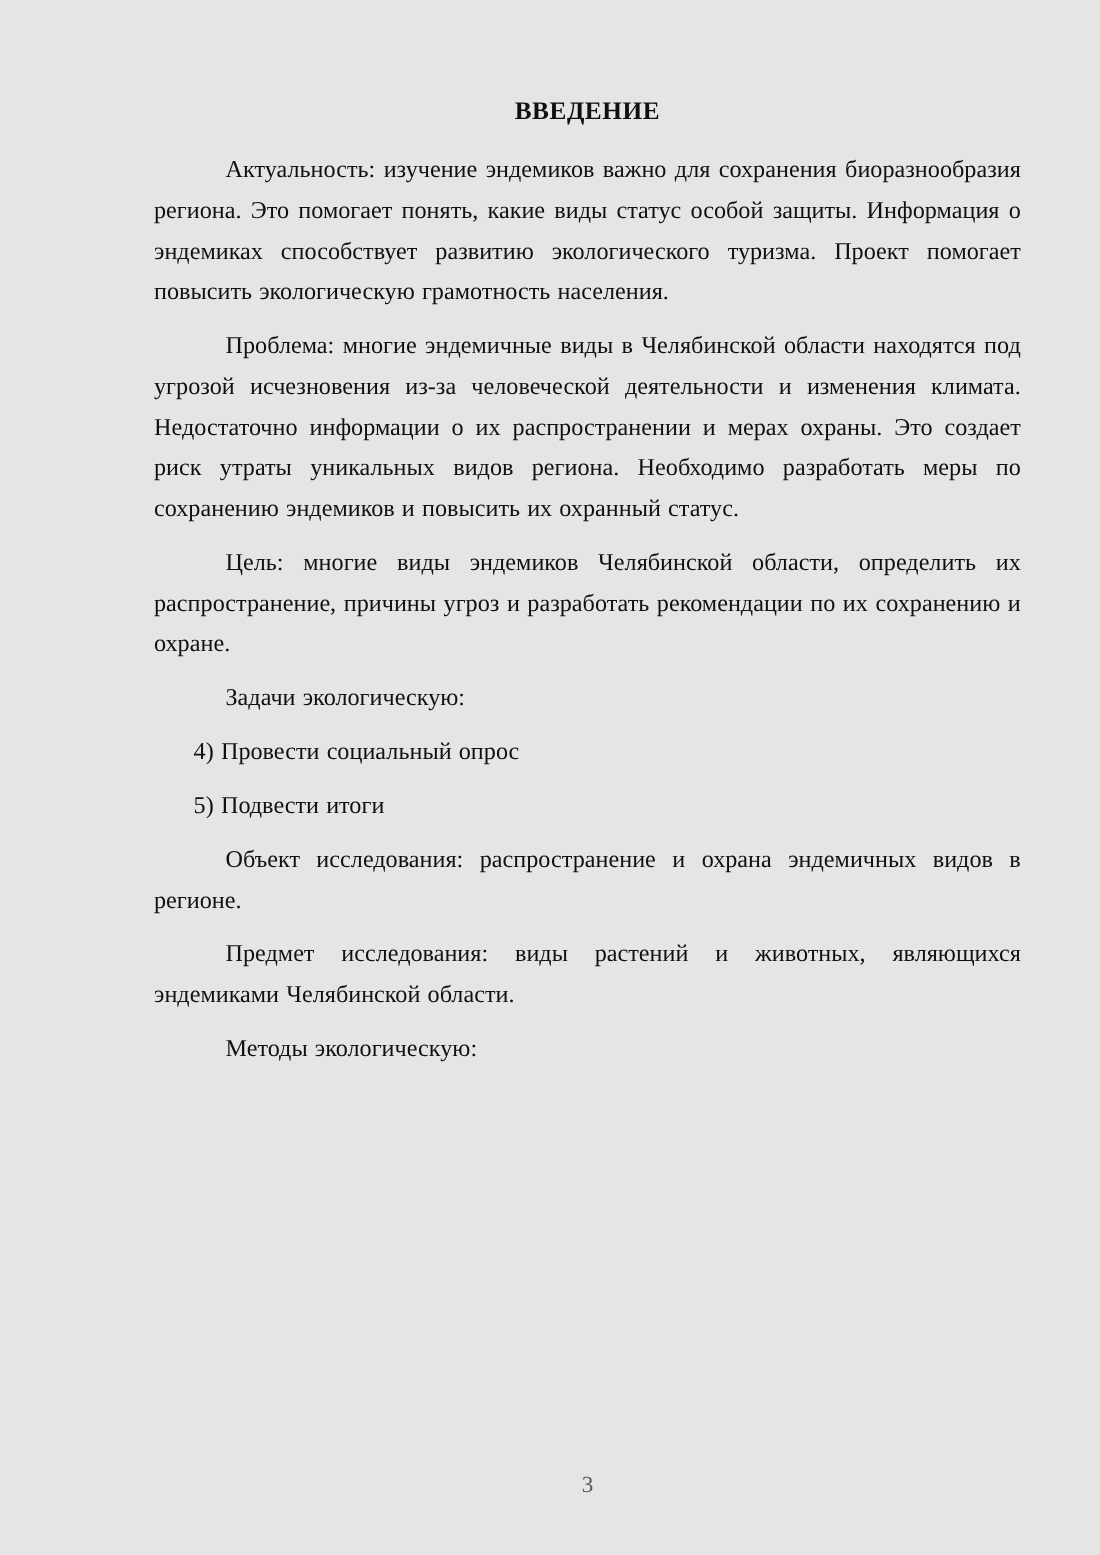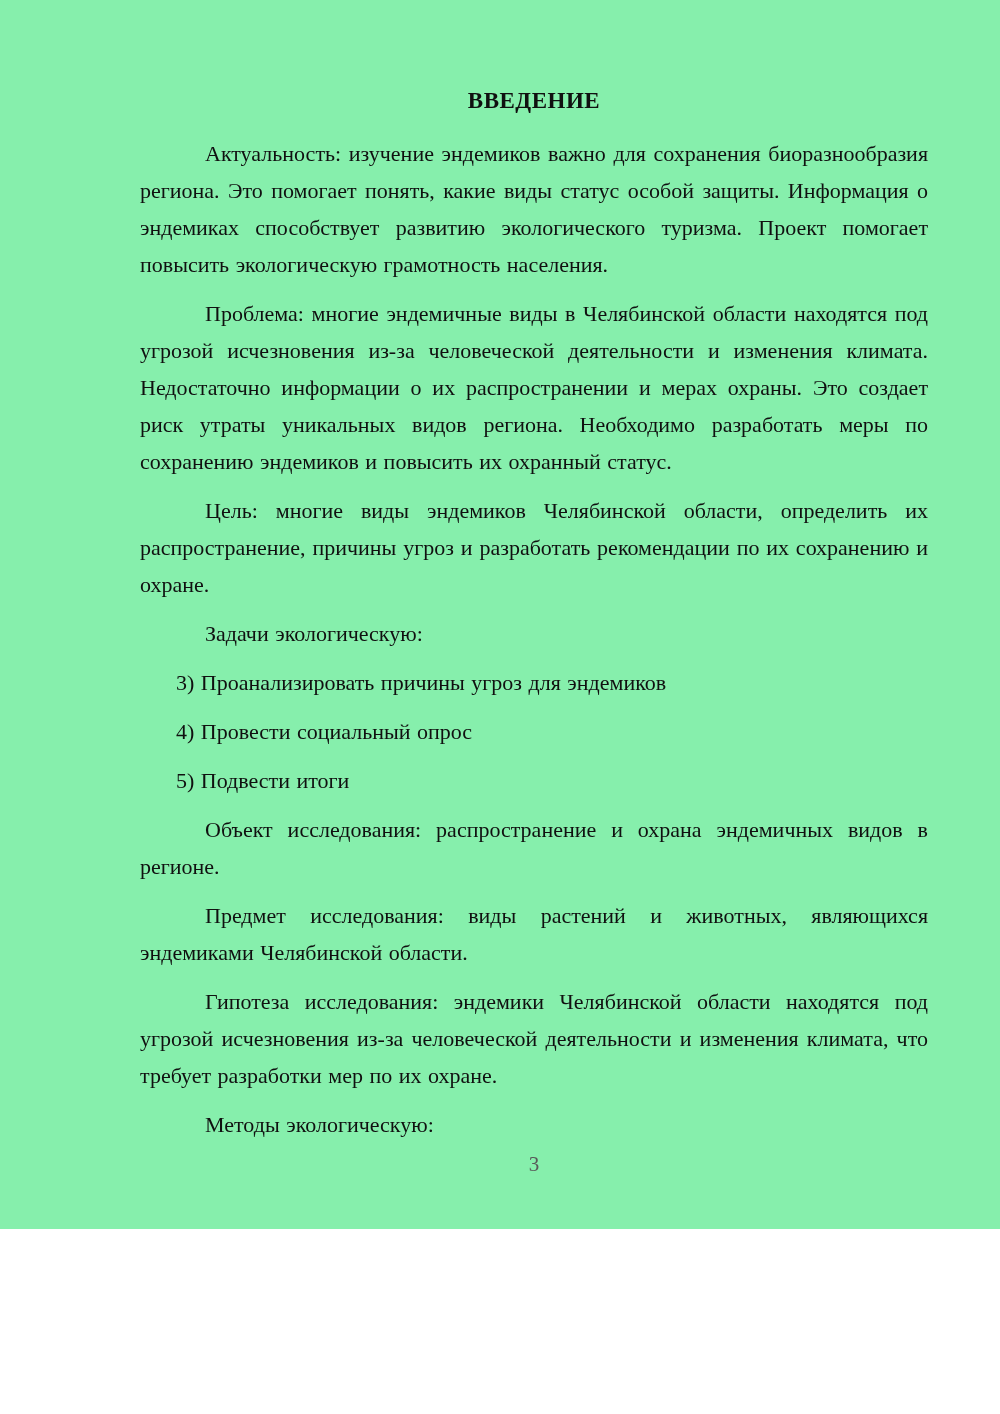--- a/index.html
+++ b/index.html
@@ -11,23 +11,23 @@
     width: 1000px;
     height: 1414px;
     font-family: "Liberation Serif", "DejaVu Serif", serif;
     color: #101010;
     overflow: hidden;
   }
   .page {
     position: relative;
     box-sizing: border-box;
     width: 1000px;
-    height: 1229px;
+    height: 1414px;
     padding: 86px 72px 0 140px;
-    background: #86efac;
+    background: #e5e5e5;
   }
   .doc-title {
     font-size: 23px;
     font-weight: 700;
     text-align: center;
     margin: 0 0 19px 0;
     letter-spacing: 0.5px;
     line-height: 30px;
   }
   .body-text p {
@@ -57,23 +57,21 @@
 <body>
 
 <div class="page">
   <h1 class="doc-title">ВВЕДЕНИЕ</h1>
 
   <div class="body-text">
       <p class="paragraph">Актуальность: изучение эндемиков важно для сохранения биоразнообразия региона. Это помогает понять, какие виды статус особой защиты. Информация о эндемиках способствует развитию экологического туризма. Проект помогает повысить экологическую грамотность населения.</p>
       <p class="paragraph">Проблема: многие эндемичные виды в Челябинской области находятся под угрозой исчезновения из-за человеческой деятельности и изменения климата. Недостаточно информации о их распространении и мерах охраны. Это создает риск утраты уникальных видов региона. Необходимо разработать меры по сохранению эндемиков и повысить их охранный статус.</p>
       <p class="paragraph">Цель: многие виды эндемиков Челябинской области, определить их распространение, причины угроз и разработать рекомендации по их сохранению и охране.</p>
       <p class="paragraph">Задачи экологическую:</p>
-      <p class="list-item">3) Проанализировать причины угроз для эндемиков</p>
       <p class="list-item">4) Провести социальный опрос</p>
       <p class="list-item">5) Подвести итоги</p>
       <p class="paragraph">Объект исследования: распространение и охрана эндемичных видов в регионе.</p>
       <p class="paragraph">Предмет исследования: виды растений и животных, являющихся эндемиками Челябинской области.</p>
-      <p class="paragraph">Гипотеза исследования: эндемики Челябинской области находятся под угрозой исчезновения из-за человеческой деятельности и изменения климата, что требует разработки мер по их охране.</p>
       <p class="paragraph">Методы экологическую:</p>
     </div>
 
   <div class="page-number">3</div>
 </div>
 
 </body></html>

